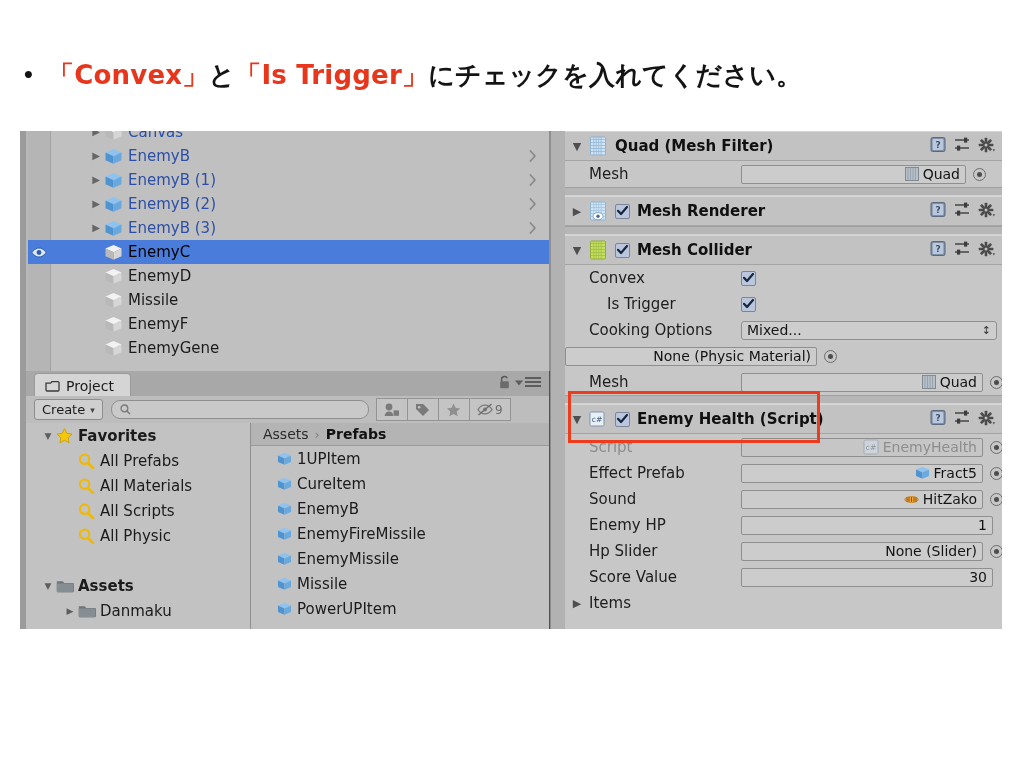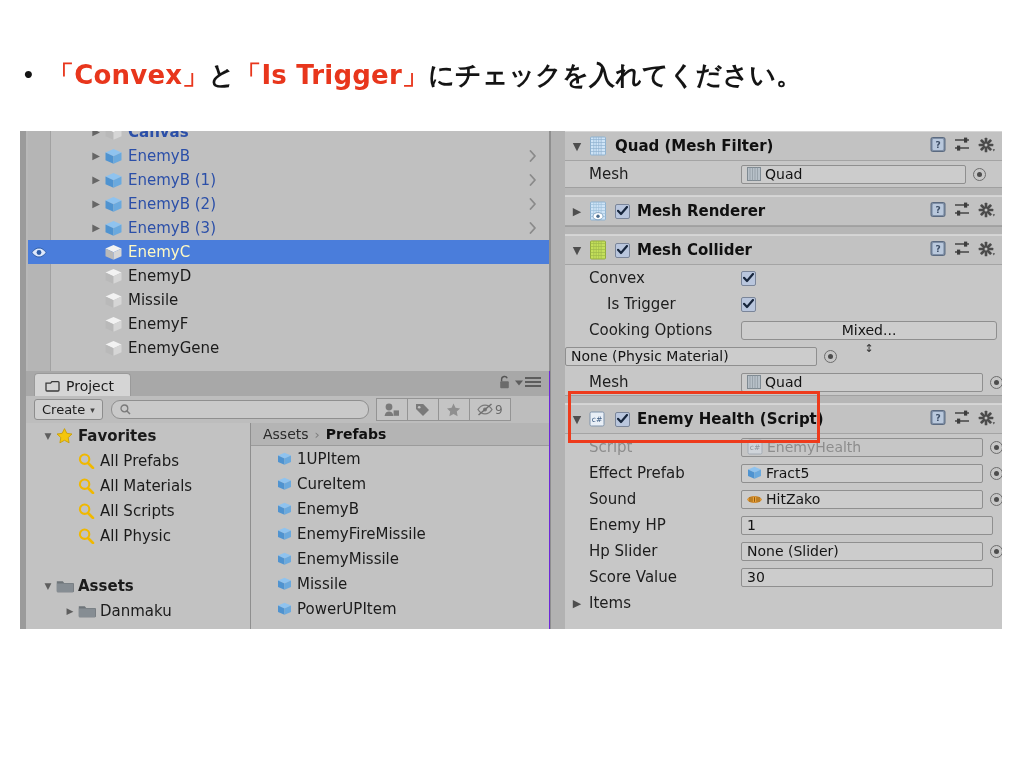--- a/index.html
+++ b/index.html
@@ -41,21 +41,21 @@
   }
   .hrow .gut{width:22px;height:24px;flex:0 0 22px;}
   .hrow.sel{background:#4a7ddb;color:#ffffff;}
   .hrow.sel .gut{background:#4a7ddb;}
   .hrow .twisty{
     width:16px;flex:0 0 16px;text-align:center;font-size:10px;color:#666;line-height:24px;
   }
   .hrow .cube{flex:0 0 20px;margin-right:4px;}
   .hrow .nm{white-space:nowrap;font-size:15px;}
   .hrow .nm.pref{color:#2b4fa8;}
-  .hrow.sel .nm{color:#fef9c3;}
+  .hrow.sel .nm{color:#000000;}
   .hrow .chev{position:absolute;right:12px;color:#8a8a8a;font-size:13px;font-weight:700;}
 
   
   #project{
     position:absolute;left:0;top:240px;width:529px;height:258px;
     background:#c0c0c0;border-right:1px solid #6d28d9;overflow:hidden;
   }
   #proj-edge{position:absolute;left:0;top:0;width:6px;height:258px;background:#9b9b9b;}
   #proj-tabbar{position:absolute;left:6px;top:0;width:523px;height:25px;background:#a8a8a8;border-bottom:1px solid #8d8d8d;}
   #proj-tab{
@@ -131,25 +131,26 @@
   .sep-band{height:7px;background:#b6b6b6;border-top:1px solid #a0a0a0;border-bottom:1px solid #d3d3d3;}
 
   .frow{position:relative;height:26px;display:flex;align-items:center;}
   .frow .flab{width:176px;flex:0 0 176px;padding-left:24px;box-sizing:border-box;font-size:15px;color:#1d1d1d;white-space:nowrap;}
   .frow .flab.ind{padding-left:42px;}
   .frow .flab.dim{color:#8d8d8d;}
   .fval{
     height:19px;background:#cccccc;border:1px solid #8f8f8f;border-radius:2px;
     display:flex;align-items:center;gap:4px;padding:0 5px;font-size:14px;color:#141414;
     box-sizing:border-box;
+    justify-content:flex-end;
   }
   .fval.w1{width:225px;}
   .fval.w2{width:252px;}
   .fval.dim{color:#8d8d8d;background:#c6c6c6;}
-  .fval.dd{width:256px;justify-content:space-between;border-radius:3px;background:#cdcdcd;flex-direction:column;}
+  .fval.dd{width:256px;justify-content:space-between;border-radius:3px;background:#cdcdcd;}
   .radio-o{width:13px;height:13px;border-radius:50%;border:1px solid #6d6d6d;box-sizing:border-box;
           display:flex;align-items:center;justify-content:center;margin-left:7px;}
   .radio-o i{width:5px;height:5px;border-radius:50%;background:#4d4d4d;display:block;}
   .cbx-blue{
     width:15px;height:15px;background:#b9c6dd;border:1px solid #7a8599;border-radius:2px;
     display:flex;align-items:center;justify-content:center;box-sizing:border-box;
   }
   .cbx-blue svg{display:block;}
   .ftw{width:24px;flex:0 0 24px;text-align:center;font-size:11px;color:#4e4e4e;}
 
@@ -180,21 +181,21 @@
           <div class="gut"></div>
           <div style="width: 38px; flex: 0 0 38px;"></div>
           <div class="twisty">▶</div>
           <div class="cube">
             <svg width="19" height="17" viewBox="0 0 19 17">
               <path d="M9.5 1L17.5 4.6 9.5 8.2 1.5 4.6z" fill="#f2f2f2"></path>
               <path d="M1.5 4.6L9.5 8.2v7.6L1.5 12.2z" fill="#b9b9b9"></path>
               <path d="M17.5 4.6L9.5 8.2v7.6l8-3.6z" fill="#d6d6d6"></path>
             </svg>
           </div>
-          <span class="nm" style="color: rgb(43, 79, 168); font-weight: 700;">Canvas</span>
+          <span class="nm" style="color: rgb(43, 79, 168); font-weight: 400;">Canvas</span>
         </div>
         <div class="hrow" style="top: 13px;">
           <div class="gut"></div>
           <div style="width: 38px; flex: 0 0 38px;"></div>
           <div class="twisty">▶</div>
           <div class="cube">
             <svg width="19" height="17" viewBox="0 0 19 17">
               <path d="M9.5 1L17.5 4.6 9.5 8.2 1.5 4.6z" fill="#8fc3ef"></path>
               <path d="M1.5 4.6L9.5 8.2v7.6L1.5 12.2z" fill="#4f93d0"></path>
               <path d="M17.5 4.6L9.5 8.2v7.6l8-3.6z" fill="#6aa9de"></path>

